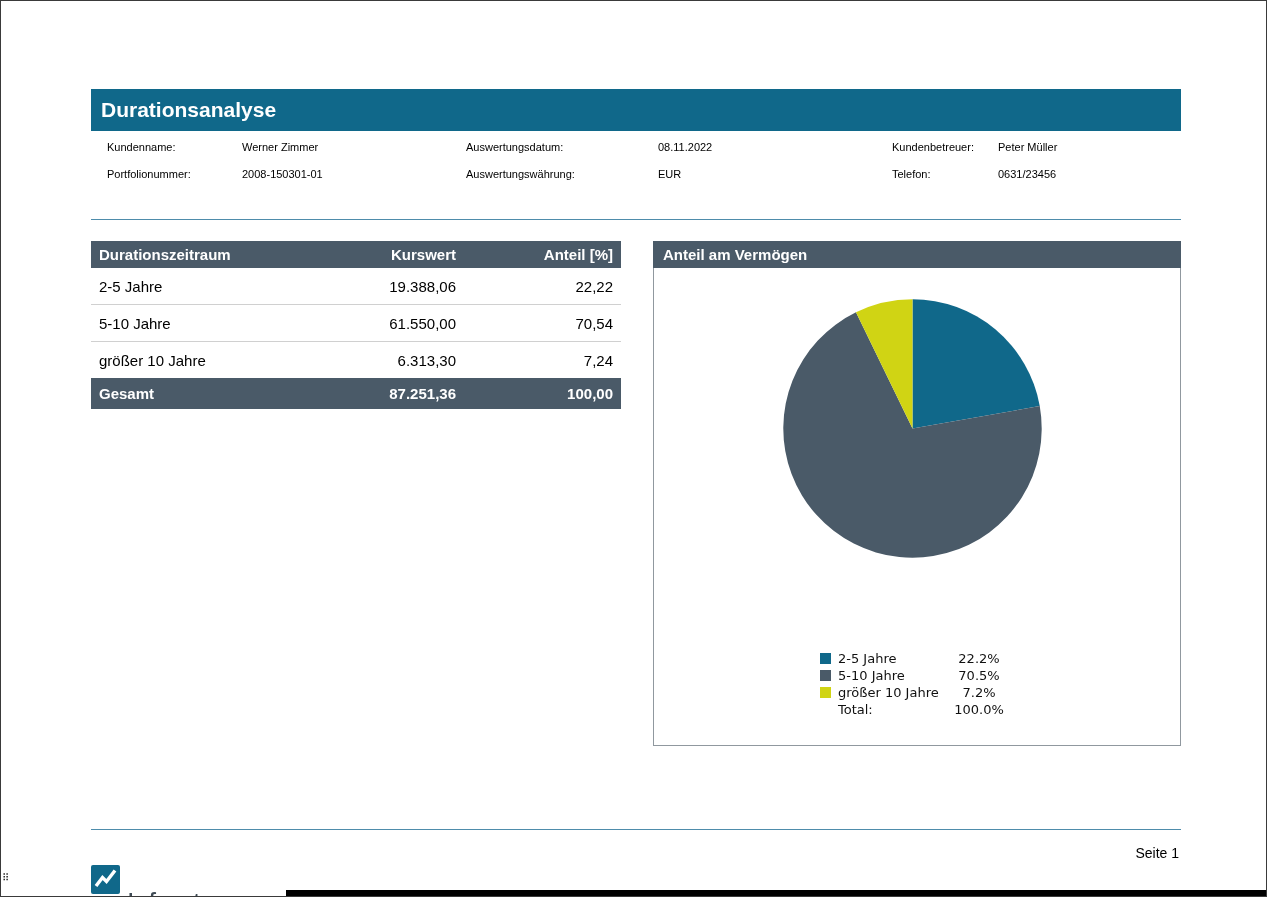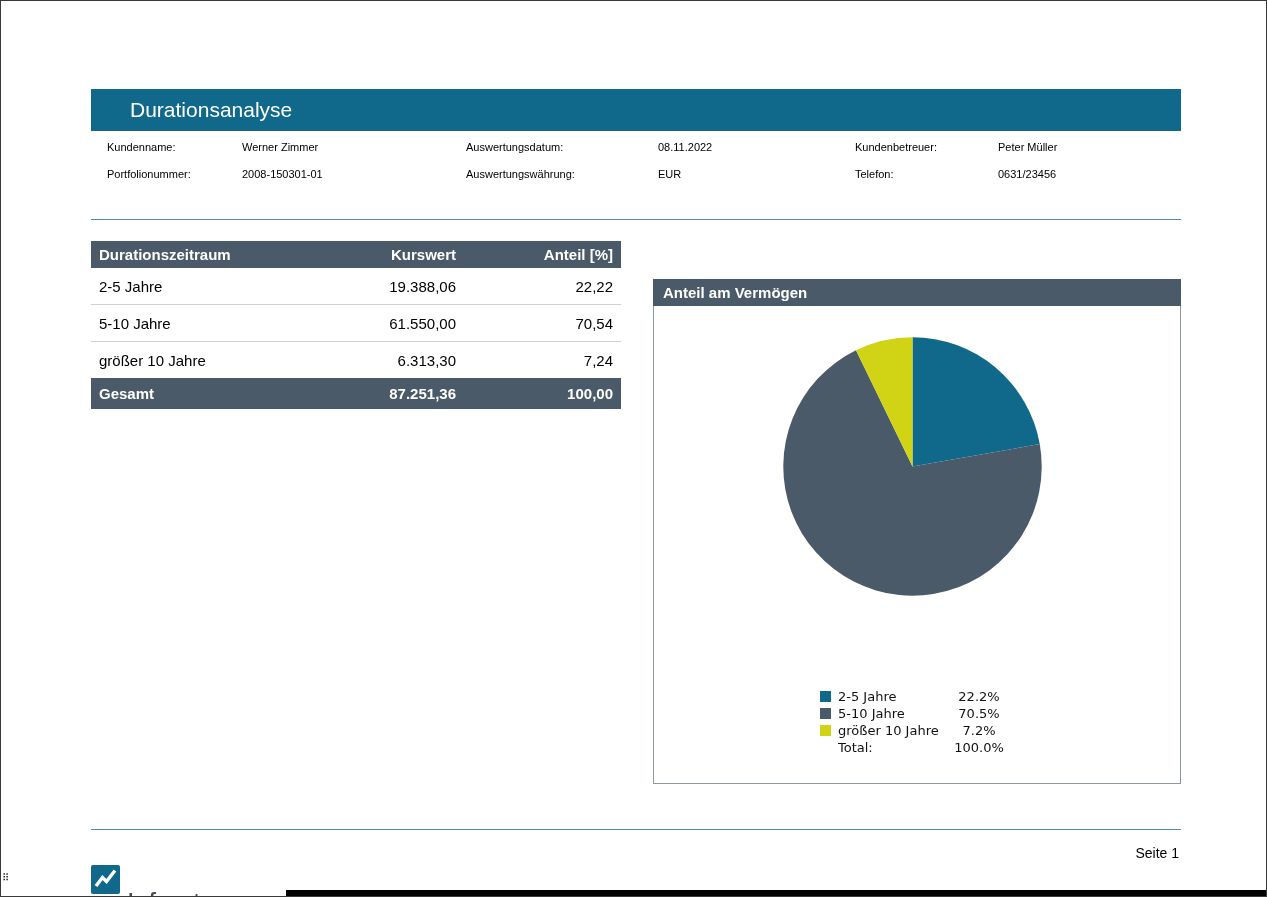--- a/index.html
+++ b/index.html
@@ -7,46 +7,46 @@
     --slate:#4a5a68;
     --rule:#4e8cab;
   }
   html,body{margin:0;padding:0;}
   body{width:1267px;height:897px;font-family:"Liberation Sans",sans-serif;background:#fff;}
   .sheet{position:relative;width:1267px;height:897px;background:#fff;border:1px solid #3a3a3a;box-sizing:border-box;overflow:hidden;}
 
   
   .title-bar{position:absolute;left:90px;top:88px;width:1090px;height:42px;background:var(--teal);
     color:#fff;display:flex;align-items:center;padding-left:10px;box-sizing:border-box;}
-  .title-bar span{font-size:21px;font-weight:400;margin-left:29px;}
+  .title-bar span{font-size:21px;font-weight:700;}
 
   
   .fl,.fv{position:absolute;font-size:11px;color:#000;white-space:nowrap;margin-left:9px;}
-  .c1l{left:97px}.c1v{left:232px}.c2l{left:456px}.c2v{left:648px}.c3l{left:845px}.c3v{left:988px}
+  .c1l{left:97px}.c1v{left:232px}.c2l{left:456px}.c2v{left:648px}.c3l{left:882px}.c3v{left:988px}
   .r1{top:140px}.r2{top:167px}
 
   
   .rule{position:absolute;left:90px;width:1090px;height:1px;background:var(--rule);}
   .rule-top{top:218px}.rule-bottom{top:828px}
 
   
   .dur-table{position:absolute;left:90px;top:240px;width:530px;border-collapse:collapse;table-layout:fixed;}
   .dur-table th{background:var(--slate);color:#fff;font-size:15px;font-weight:700;height:27px;padding:0 8px;}
   .dur-table th.l{text-align:left;}
   .dur-table th.r,.dur-table td.r{text-align:right;}
   .dur-table td{font-size:15px;color:#000;height:36px;padding:0 8px;background:#fff;}
   .dur-table th.c2,.dur-table td.c2{padding-right:2px;}
   .dur-table th.c3,.dur-table td.c3{}
   .dur-table tr.sep td{border-bottom:1px solid #d0d0d0;}
   .dur-table tr.total td{background:var(--slate);color:#fff;font-weight:700;height:31px;}
 
   
   .chart-panel{position:absolute;left:652px;top:240px;width:528px;}
   .chart-header{height:27px;background:var(--slate);color:#fff;font-size:15px;font-weight:700;
-    display:flex;align-items:center;padding-left:10px;box-sizing:border-box;margin-top:38px;}
+    display:flex;align-items:center;padding-left:10px;box-sizing:border-box;}
   .chart-box{position:relative;height:478px;background:#fff;border:1px solid #90989f;border-top:none;box-sizing:border-box;}
   .pie{position:absolute;left:128px;top:30px;width:261px;height:261px;}
   .legend{position:absolute;left:166px;top:382px;width:184px;font-family:"DejaVu Sans",sans-serif;font-size:13px;color:#111;}
   .legend-row{display:flex;align-items:center;height:17px;}
   .swatch{width:11px;height:11px;margin-right:7px;flex:none;}
   .legend-label{flex:1;white-space:nowrap;}
   .legend-pct{text-align:center;min-width:50px;white-space:nowrap;}
 
   
   .logo{position:absolute;left:90px;top:839px;display:flex;align-items:center;gap:7px;}

